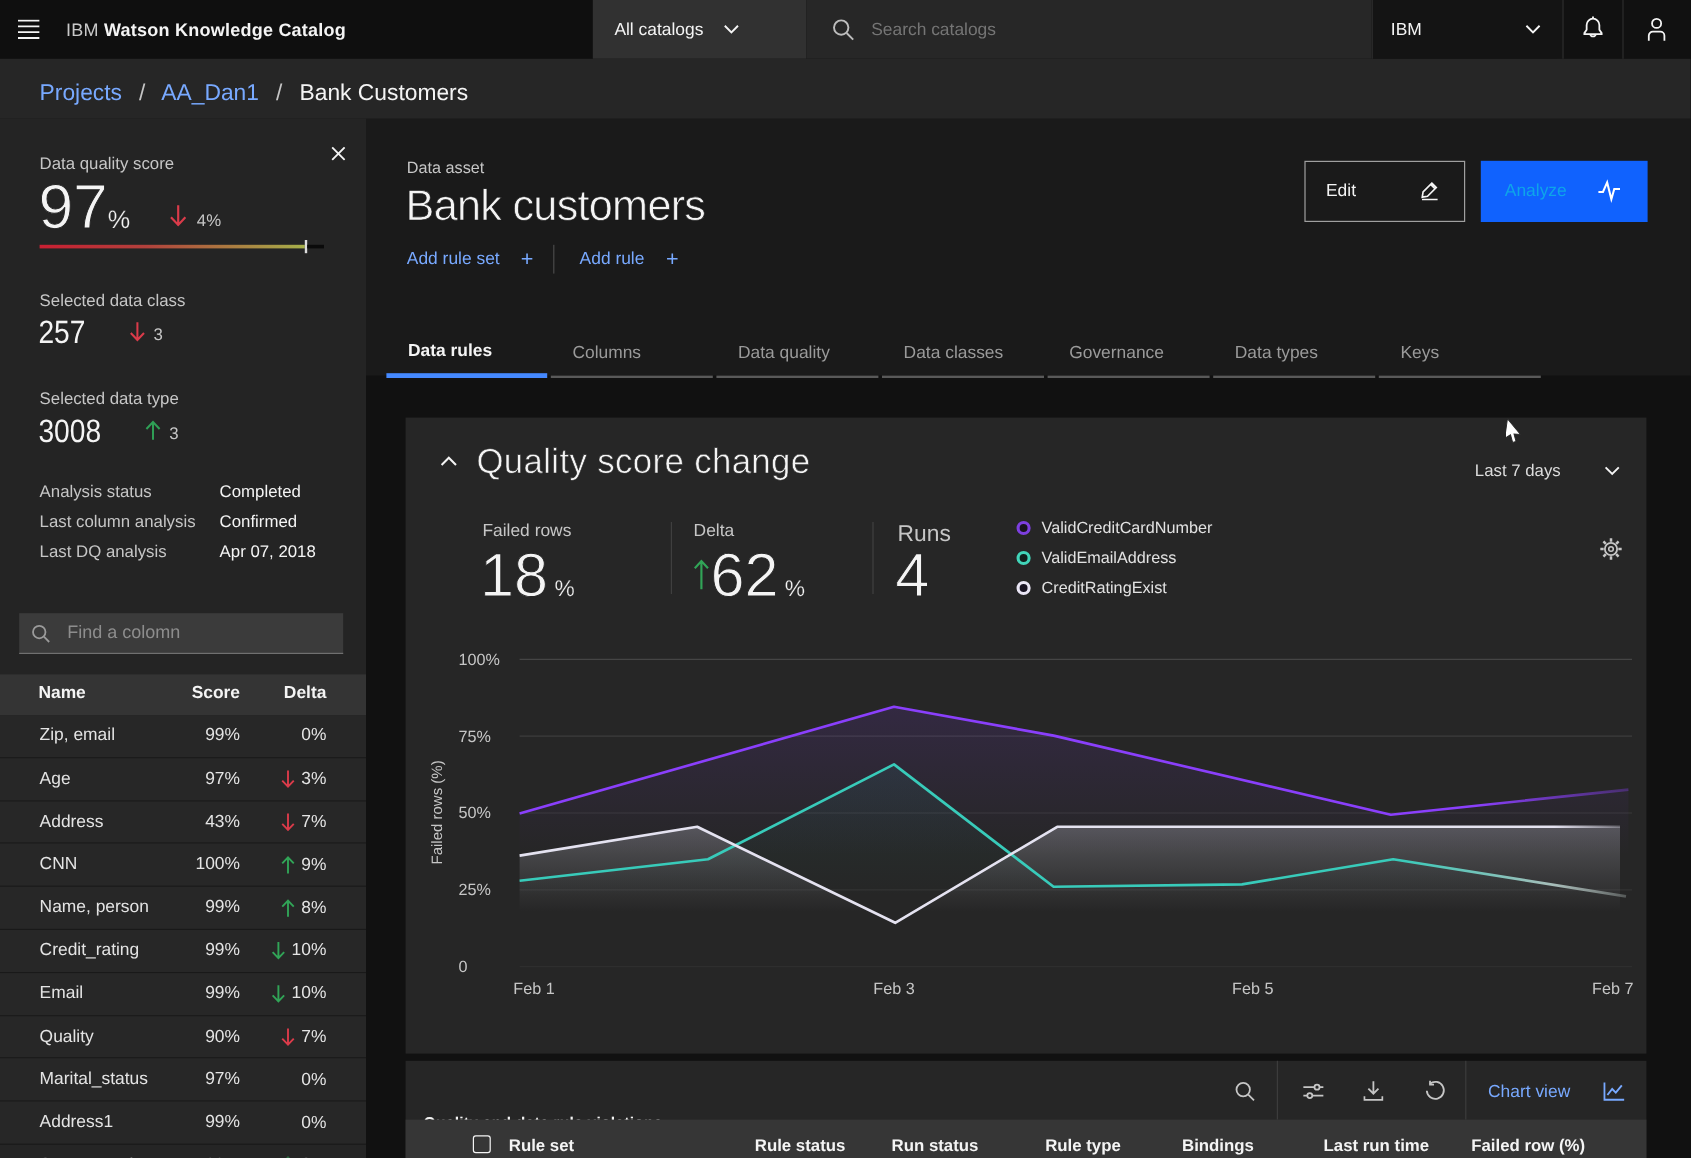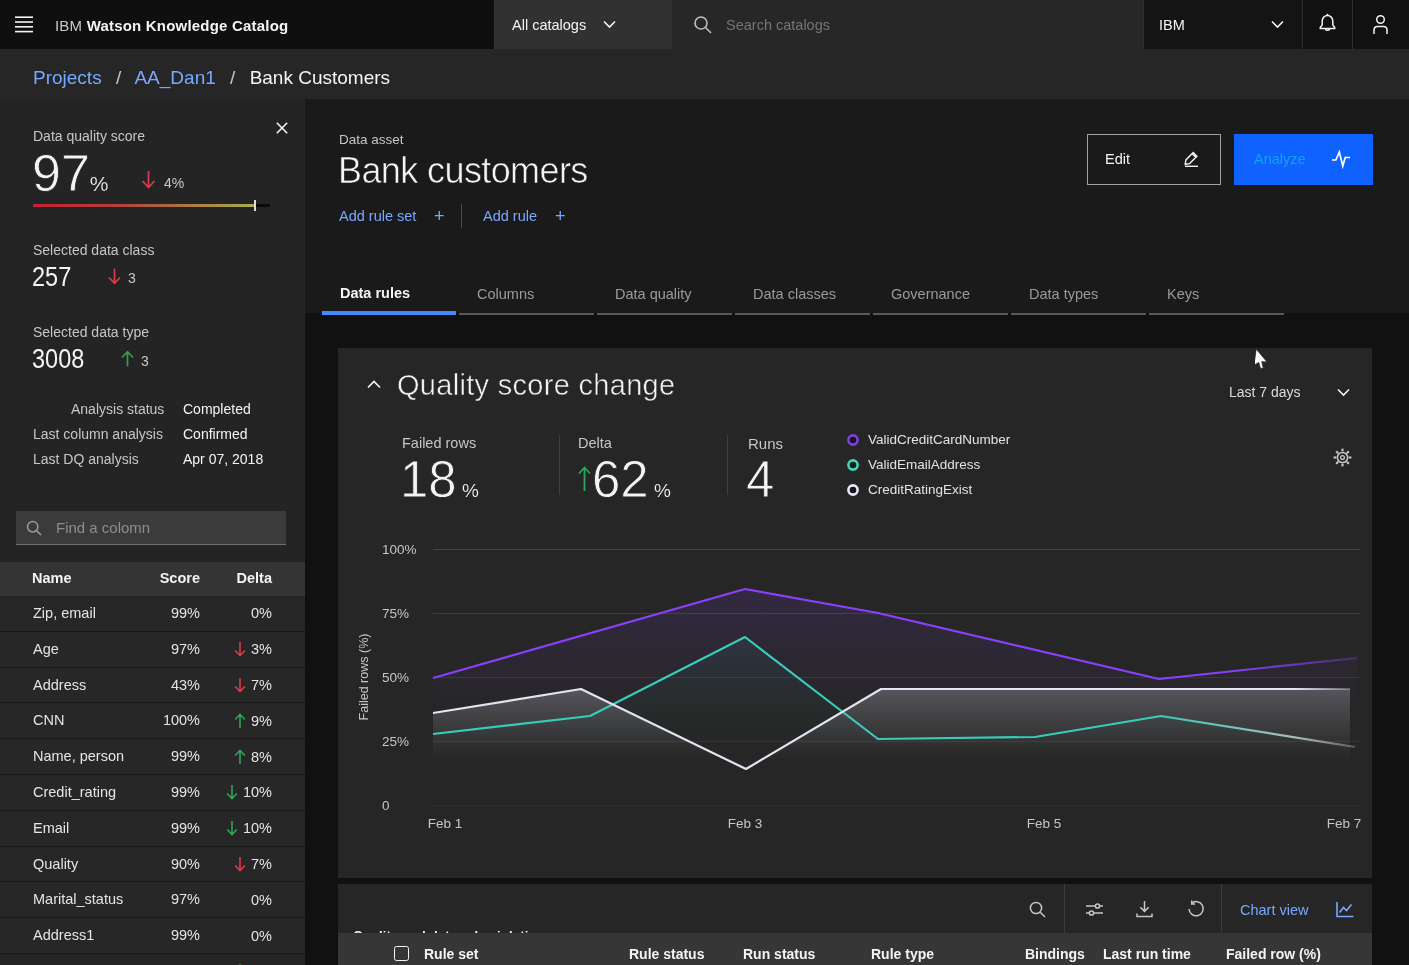--- a/index.html
+++ b/index.html
@@ -113,21 +113,21 @@
       </svg>
     <div class="abs lbl" style="left:128px;top:171px;">3</div>
 
     <div class="abs lbl" style="left:33px;top:225px;">Selected data type</div>
     <div class="abs" style="left:32px;top:245px;color:#f4f4f4;font-size:27px;transform:scaleX(0.87);transform-origin:left top;">3008</div>
     <svg class="abs" style="left:121px;top:251px;" width="13" height="18" viewBox="0 0 13 17">
         <path d="M6.5 16 V2 M1 7 L6.5 1.2 L12 7" fill="none" stroke="#2f9e55" stroke-width="1.7"></path>
       </svg>
     <div class="abs lbl" style="left:141px;top:254px;">3</div>
 
-    <div class="abs lbl" style="left:33px;top:302px;margin-left:38px;">Analysis status</div>
+    <div class="abs lbl" style="left:33px;top:302px;">Analysis status</div>
     <div class="abs wht" style="left:183px;top:302px;font-size:14px;">Completed</div>
     <div class="abs lbl" style="left:33px;top:327px;">Last column analysis</div>
     <div class="abs wht" style="left:183px;top:327px;font-size:14px;">Confirmed</div>
     <div class="abs lbl" style="left:33px;top:352px;">Last DQ analysis</div>
     <div class="abs wht" style="left:183px;top:352px;font-size:14px;">Apr 07, 2018</div>
 
     <div class="abs" style="left:16px;top:412px;width:270px;height:34px;background:#3b3b3b;border-bottom:1px solid #707070;"></div>
     <svg class="abs" style="left:26px;top:421px;" width="16" height="16" viewBox="0 0 16 16">
         <circle cx="6.7" cy="6.7" r="5.2" fill="none" stroke="#9a9a9a" stroke-width="1.5"></circle>
         <line x1="10.6" y1="10.6" x2="15" y2="15" stroke="#9a9a9a" stroke-width="1.5"></line>
@@ -261,21 +261,21 @@
 
     <div class="abs" style="left:64px;top:87px;color:#c6c6c6;font-size:14.5px;">Failed rows</div>
     <div class="abs" style="left:62px;top:102px;color:#f4f4f4;font-size:51px;-webkit-text-stroke:0.8px #262626;">18<span style="font-size:19px;-webkit-text-stroke:0.2px #262626;">&nbsp;%</span></div>
     <div class="abs" style="left:221px;top:87px;width:1px;height:60px;background:#3f3f3f;"></div>
     <div class="abs" style="left:240px;top:87px;color:#c6c6c6;font-size:14.5px;">Delta</div>
     <svg class="abs" style="left:240px;top:118px;" width="13" height="26" viewBox="0 0 13 26">
         <path d="M6.5 25 V2 M1 7.5 L6.5 1.5 L12 7.5" fill="none" stroke="#31a457" stroke-width="1.8"></path>
       </svg>
     <div class="abs" style="left:254px;top:102px;color:#f4f4f4;font-size:51px;-webkit-text-stroke:0.8px #262626;">62<span style="font-size:19px;-webkit-text-stroke:0.2px #262626;">&nbsp;%</span></div>
     <div class="abs" style="left:389px;top:87px;width:1px;height:60px;background:#3f3f3f;"></div>
-    <div class="abs" style="left:410px;top:87px;color:#c6c6c6;font-size:15px;">Runs</div>
+    <div class="abs" style="left:410px;top:87px;color:#c6c6c6;font-size:19px;">Runs</div>
     <div class="abs" style="left:408px;top:102px;color:#f4f4f4;font-size:51px;-webkit-text-stroke:0.8px #262626;">4</div>
 
     <svg class="abs" style="left:508px;top:85px;" width="14" height="14" viewBox="0 0 14 14">
         <circle cx="7" cy="7" r="4.6" fill="#18131f" stroke="#7d3fe0" stroke-width="2.6"></circle>
       </svg>
     <div class="abs" style="left:530px;top:84px;color:#e2e2e2;font-size:13.5px;">ValidCreditCardNumber</div>
     <svg class="abs" style="left:508px;top:110px;" width="14" height="14" viewBox="0 0 14 14">
         <circle cx="7" cy="7" r="4.6" fill="#10201d" stroke="#41d5b9" stroke-width="2.6"></circle>
       </svg>
     <div class="abs" style="left:530px;top:109px;color:#e2e2e2;font-size:13.5px;">ValidEmailAddress</div>
@@ -398,21 +398,21 @@
       <path d="M1 1 V15.5 H17.5" fill="none" stroke="#78a9ff" stroke-width="1.6"></path>
       <path d="M3.5 11.5 L7.5 6.5 L10.5 9.5 L15.5 3.5" fill="none" stroke="#78a9ff" stroke-width="1.6"></path>
     </svg>
 
     <div class="abs" style="left:0;top:49px;width:1034px;height:32px;background:#363636;"></div>
     <div class="abs" style="left:56px;top:62px;width:15px;height:15px;border:1.8px solid #f4f4f4;border-radius:2.5px;"></div>
     <div class="abs wht" style="left:86px;top:62px;font-size:14px;font-weight:bold;">Rule set</div>
     <div class="abs wht" style="left:291px;top:62px;font-size:14px;font-weight:bold;">Rule status</div>
     <div class="abs wht" style="left:405px;top:62px;font-size:14px;font-weight:bold;">Run status</div>
     <div class="abs wht" style="left:533px;top:62px;font-size:14px;font-weight:bold;">Rule type</div>
-    <div class="abs wht" style="left:647px;top:62px;font-size:14px;font-weight:bold;margin-left:40px;">Bindings</div>
+    <div class="abs wht" style="left:647px;top:62px;font-size:14px;font-weight:bold;">Bindings</div>
     <div class="abs wht" style="left:765px;top:62px;font-size:14px;font-weight:bold;">Last run time</div>
     <div class="abs wht" style="left:888px;top:62px;font-size:14px;font-weight:bold;">Failed row (%)</div>
   </div>
 
   <svg class="abs" style="left:1255px;top:348px;" width="16" height="23" viewBox="0 0 16 23">
     <path d="M1.2 1 L1.2 17.5 L5.6 13.9 L8.2 19.9 L10.9 18.7 L8.4 12.8 L13.8 12.4 Z" fill="#ffffff" stroke="#2a2a2a" stroke-width="0.8" transform="rotate(8 1.2 1)"></path>
   </svg>
 </div>
 
 </body></html>

